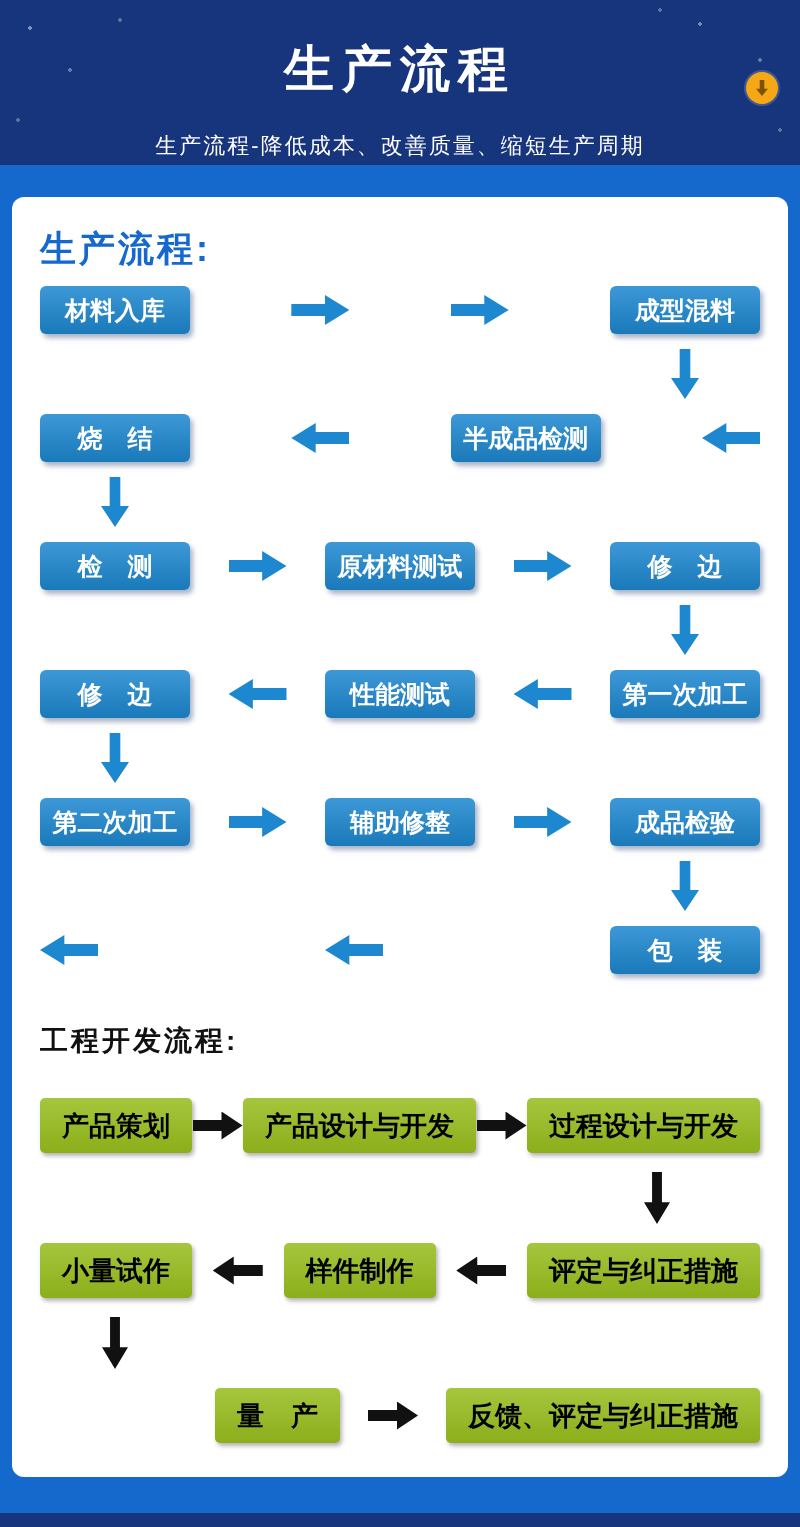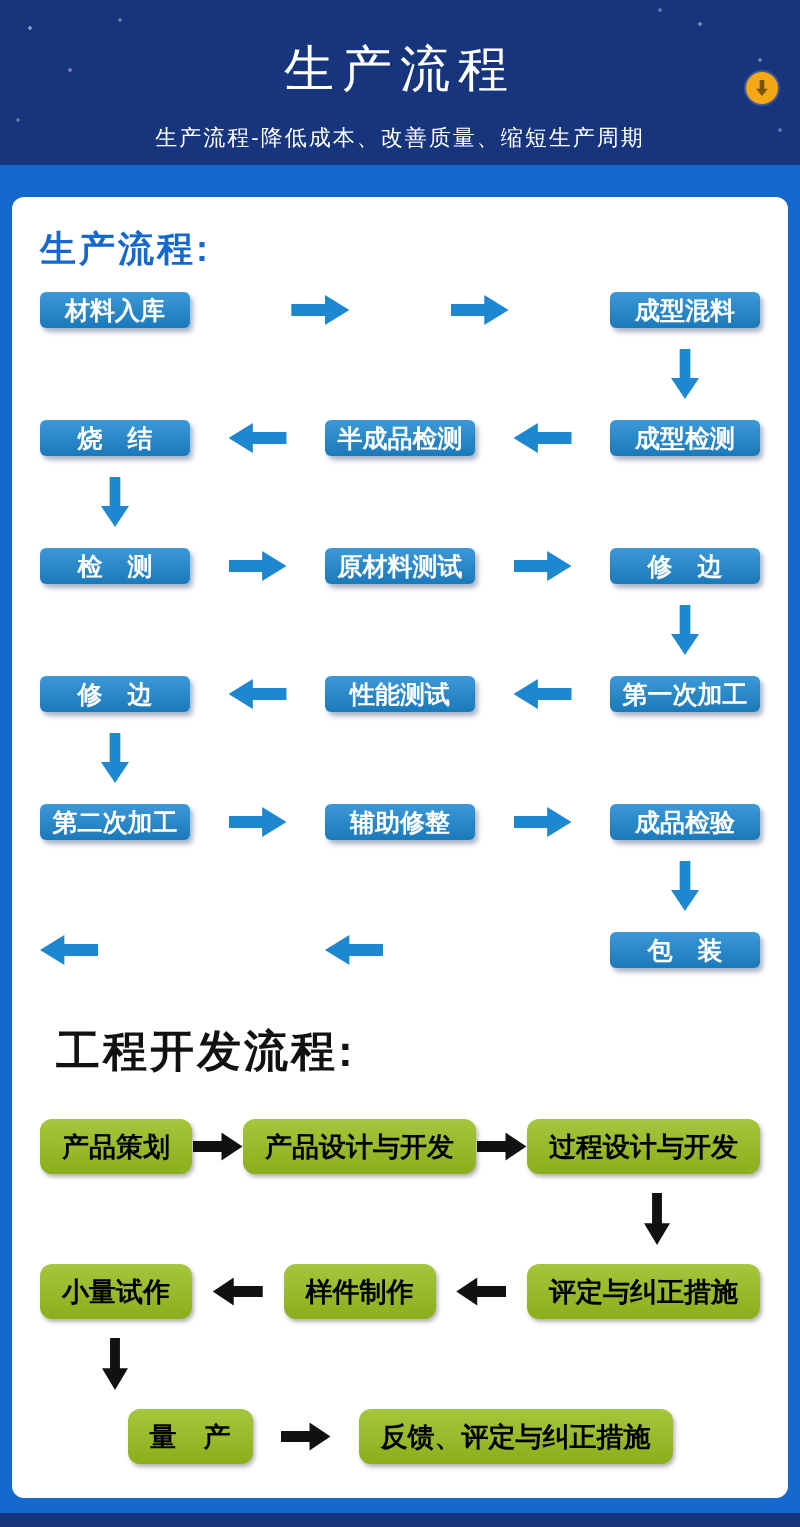--- a/index.html
+++ b/index.html
@@ -39,28 +39,28 @@
       radial-gradient(circle 2px at 18px 120px, rgba(255,255,255,.3) 0 2px, transparent 2px),
       radial-gradient(circle 2px at 120px 20px, rgba(255,255,255,.3) 0 2px, transparent 2px),
       radial-gradient(circle 2px at 700px 24px, rgba(255,255,255,.4) 0 2px, transparent 2px),
       radial-gradient(circle 2px at 760px 60px, rgba(255,255,255,.35) 0 2px, transparent 2px),
       radial-gradient(circle 2px at 660px 10px, rgba(255,255,255,.3) 0 2px, transparent 2px),
       radial-gradient(circle 2px at 780px 130px, rgba(255,255,255,.3) 0 2px, transparent 2px);
   }
   .header-title{
     position:relative;
     font-size:50px;
-    font-weight:normal;
+    font-weight:bold;
     padding-top:36px;
     letter-spacing:8px;
   }
   .header-sub{
     position:relative;
     font-size:22px;
-    margin-top:20px;
+    margin-top:28px;
     letter-spacing:2px;
   }
   .dl-btn{
     position:absolute;
     right:22px;top:72px;
     width:32px;height:32px;
     border-radius:50%;
     background:var(--icon-gold);
     display:flex;align-items:center;justify-content:center;
     box-shadow:0 0 0 2px rgba(255,255,255,.18);
@@ -81,46 +81,46 @@
     position:relative;
   }
   .h-blue{
     color:var(--heading-blue);
     font-size:36px;font-weight:bold;
     letter-spacing:3px;
     margin-bottom:12px;
   }
   .h-black{
     color:#111;
-    font-size:44px;font-weight:bold;
+    font-size:28px;font-weight:bold;
     letter-spacing:3px;
-    margin:48px 16px 38px;
+    margin:48px 0 38px;
   }
   
   .flow-row{
     display:flex;align-items:center;justify-content:space-between;
     height:48px;
   }
   .fbox{
     display:flex;align-items:center;justify-content:center;
     font-weight:bold;white-space:nowrap;
   }
   .fbox.b{
-    width:150px;height:36px;
+    width:150px;height:48px;
     background-color:var(--box-blue);
     background-image:linear-gradient(180deg,rgba(255,255,255,.14),rgba(0,0,0,.10));
     color:#fff;border-radius:6px;
     font-size:25px;
     box-shadow:3px 4px 5px rgba(10,40,90,.35);
   }
   .fbox.g{
     height:55px;padding:0 22px;
     background-color:var(--box-green);
     background-image:linear-gradient(180deg,rgba(255,255,255,.14),rgba(0,0,0,.08));
-    color:#000;border-radius:12px;
+    color:#000;border-radius:5px;
     font-size:27px;
     box-shadow:2px 3px 4px rgba(0,0,0,.30);
   }
   .harrow{width:58px;height:30px;flex:0 0 auto;}
   .b-arrow{background:var(--box-blue);}
   .k-arrow{background:var(--arrow-black);}
   .right{clip-path:polygon(0 30%,58% 30%,58% 0,100% 50%,58% 100%,58% 70%,0 70%);}
   .left{clip-path:polygon(100% 30%,42% 30%,42% 0,0 50%,42% 100%,42% 70%,100% 70%);}
   .varrow{
     width:28px;height:50px;
@@ -129,21 +129,21 @@
   .down-row{display:flex;height:80px;align-items:center;}
   .down-row.col3{justify-content:flex-end;padding-right:61px;}
   .down-row.col1{justify-content:flex-start;padding-left:61px;}
   
   .gflow .flow-row{height:55px;}
   .gflow .harrow{width:50px;height:28px;}
   .gflow .down-row{height:90px;}
   .gflow .down-row.col3{padding-right:90px;}
   .gflow .down-row.col1{padding-left:62px;}
   .gflow .down-row .varrow{height:52px;width:26px;}
-  .row-left{justify-content:center;gap:28px;}
+  .row-left{justify-content:flex-end;gap:28px;}
   
   .footer{
     position:absolute;left:0;bottom:0;
     width:100%;height:14px;
     background:var(--header-bg);
   }
 </style>
 </head>
 <body>
 
@@ -171,21 +171,20 @@
       </div>
       <div class="down-row col3">
         <div class="varrow b-arrow"></div>
       </div>
 
       <div class="flow-row">
         <div class="fbox b">烧　结</div>
         <div class="harrow left b-arrow"></div>
         <div class="fbox b">半成品检测</div>
         <div class="harrow left b-arrow"></div>
-        <div class="fbox b">成型检测</div>
       </div>
       <div class="down-row col1">
         <div class="varrow b-arrow"></div>
       </div>
 
       <div class="flow-row">
         <div class="fbox b">检　测</div>
         <div class="harrow right b-arrow"></div>
         <div class="fbox b">原材料测试</div>
         <div class="harrow right b-arrow"></div>

